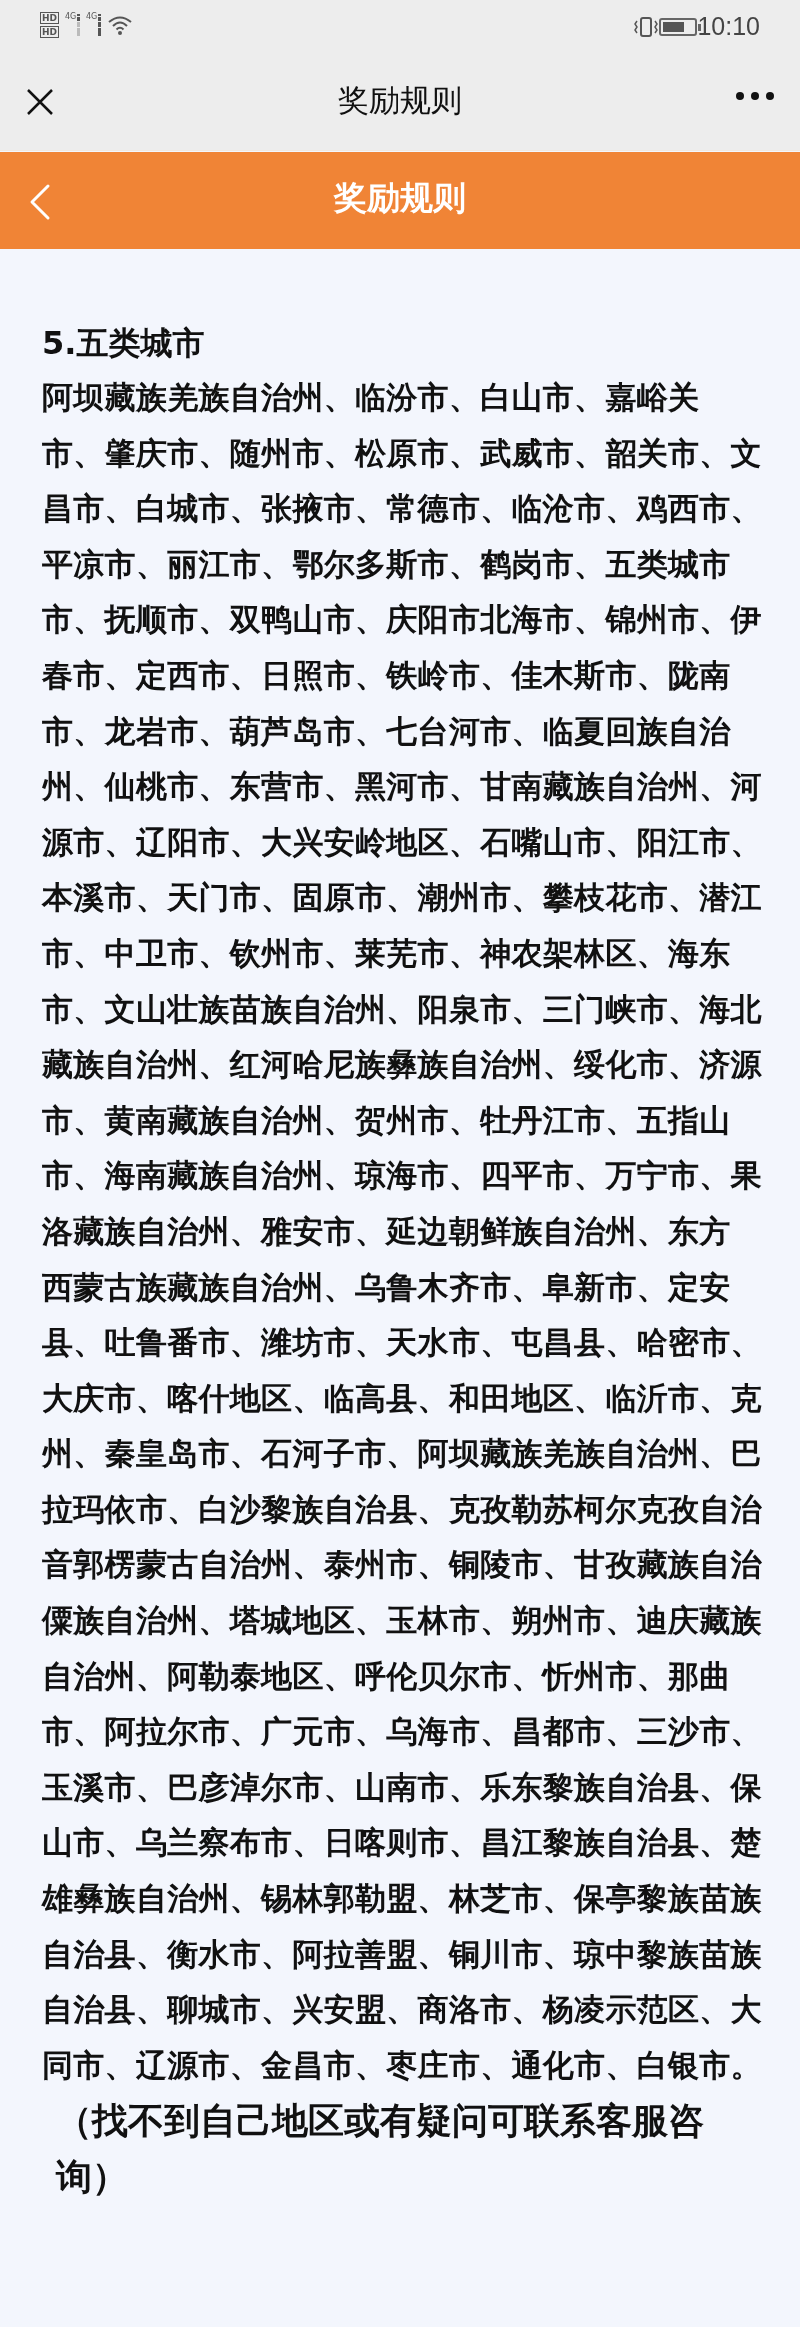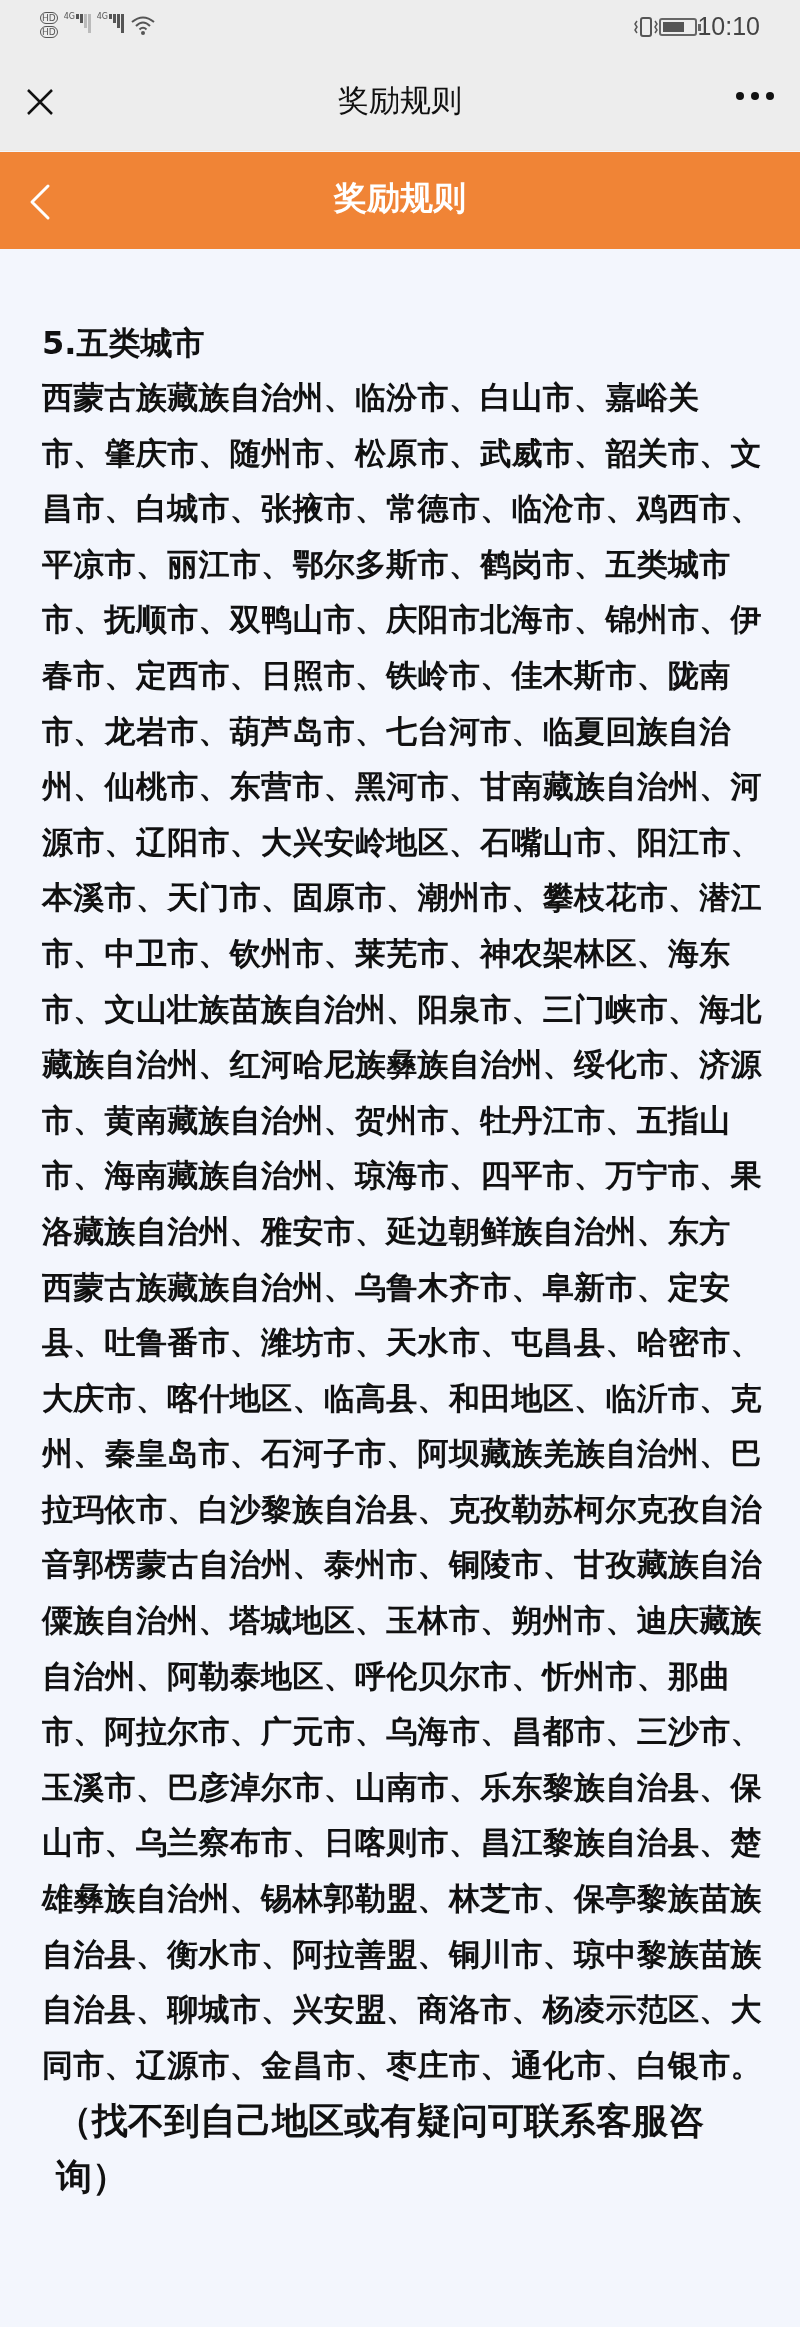--- a/index.html
+++ b/index.html
@@ -2,22 +2,22 @@
 <html><head>
 <meta charset="utf-8">
 <style>
   * { box-sizing: border-box; margin: 0; padding: 0; }
   html, body { width: 800px; height: 2327px; overflow: hidden; background: #f3f6fd; }
   body { font-family: "DejaVu Sans", "Liberation Sans", sans-serif; color: #111; position: relative; }
 
   .status-bar { position: absolute; left: 0; top: 0; width: 800px; height: 58px; background: #ededed; }
   .status-left { position: absolute; left: 40px; top: 12px; display: flex; align-items: center; gap: 6px; }
   .hd-stack { display: flex; flex-direction: column; gap: 2px; }
-  .hd { font-size: 9px; font-weight: normal; border: 1px solid #555; border-radius: 6px; color: #555; padding: 0 1px; line-height: 10px; height: 12px; }
-  .sig { display: flex; align-items: flex-start; gap: 1px; height: 22px; position: relative; padding-left: 12px; }
+  .hd { font-size: 9px; font-weight: bold; border: 1px solid #555; border-radius: 0; color: #555; padding: 0 1px; line-height: 10px; height: 12px; }
+  .sig { display: flex; align-items: flex-end; gap: 1px; height: 22px; position: relative; padding-left: 12px; flex-direction: column; }
   .sig .lbl { position: absolute; left: 0; top: -2px; font-size: 8px; color: #555; }
   .sig i { display: block; width: 3px; background: #555; }
   .sig.dim i.d { background: #bbb; }
   .wifi { width: 26px; height: 22px; }
   .status-right { position: absolute; right: 40px; top: 12px; display: flex; align-items: center; }
   .vib { width: 26px; height: 22px; }
   .battery { width: 38px; height: 18px; border: 2px solid #666; border-radius: 3px; position: relative; padding: 2px; }
   .battery .fill { width: 70%; height: 100%; background: #555; }
   .battery::after { content: ""; position: absolute; right: -6px; top: 4px; width: 3px; height: 7px; background: #666; }
   .clock { font-family: "Liberation Sans", sans-serif; font-size: 25px; color: #444; }
@@ -96,21 +96,21 @@
 <div class="page-header">
   <svg class="back-btn" viewBox="0 0 34 40">
     <path d="M24 4 L8 20 L24 36" stroke="#fff" stroke-width="3" fill="none" stroke-linecap="round" stroke-linejoin="round"></path>
   </svg>
   <div class="page-title">奖励规则</div>
 </div>
 
 <div class="content">
   <div class="section-heading">5.五类城市</div>
   <div class="city-list">
-    <span class="ln">西蒙古族藏族自治州、临汾市、白山市、嘉峪关</span>
+    <span class="ln">阿坝藏族羌族自治州、临汾市、白山市、嘉峪关</span>
     <span class="ln">市、肇庆市、随州市、松原市、武威市、韶关市、文</span>
     <span class="ln">昌市、白城市、张掖市、常德市、临沧市、鸡西市、</span>
     <span class="ln">平凉市、丽江市、鄂尔多斯市、鹤岗市、五类城市</span>
     <span class="ln">市、抚顺市、双鸭山市、庆阳市北海市、锦州市、伊</span>
     <span class="ln">春市、定西市、日照市、铁岭市、佳木斯市、陇南</span>
     <span class="ln">市、龙岩市、葫芦岛市、七台河市、临夏回族自治</span>
     <span class="ln">州、仙桃市、东营市、黑河市、甘南藏族自治州、河</span>
     <span class="ln">源市、辽阳市、大兴安岭地区、石嘴山市、阳江市、</span>
     <span class="ln">本溪市、天门市、固原市、潮州市、攀枝花市、潜江</span>
     <span class="ln">市、中卫市、钦州市、莱芜市、神农架林区、海东</span>

